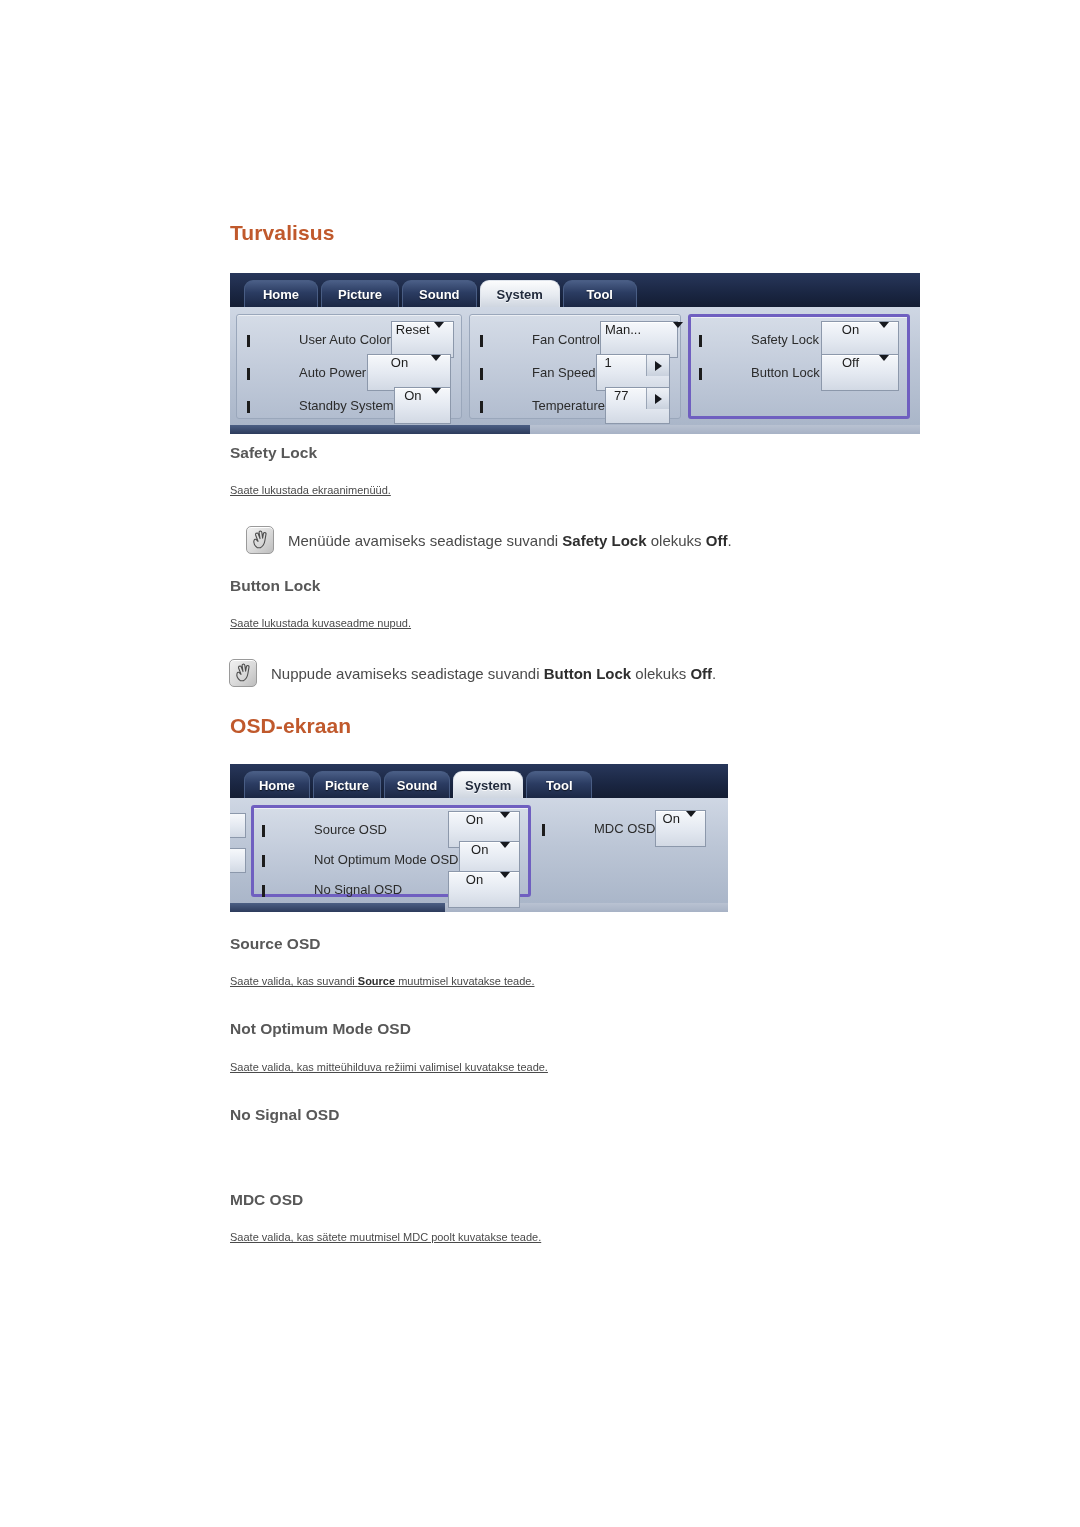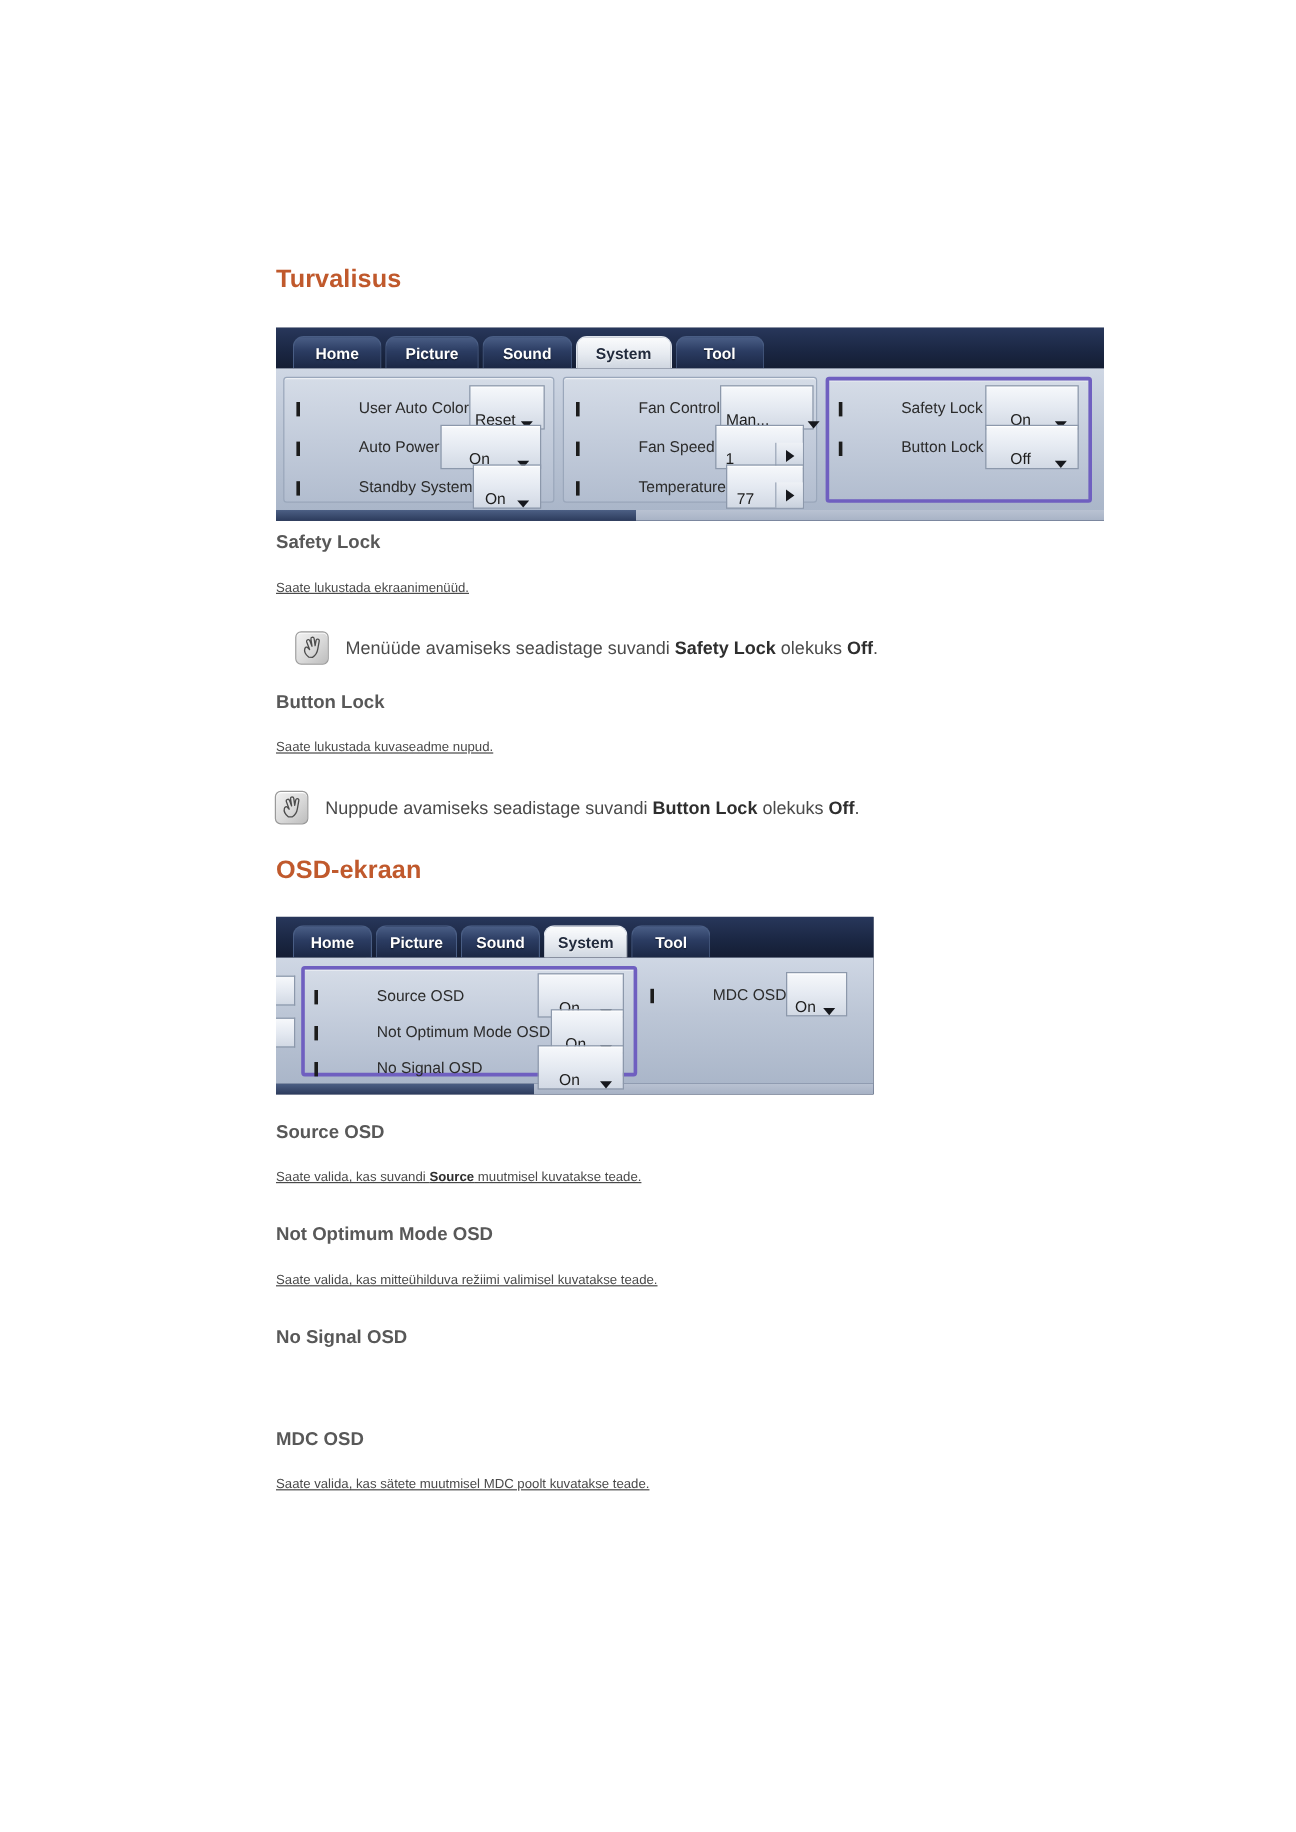--- a/index.html
+++ b/index.html
@@ -162,21 +162,21 @@
     margin-right: 5px;
   }
 
   .osd-ctrl {
     margin-left: auto;
     box-sizing: border-box;
     height: 37px;
     border: 1px solid #8c98ab;
     background: linear-gradient(180deg,#f6f8fb 0%,#e4e9f1 52%,#d2d9e4 100%);
     display: flex;
-    align-items: flex-end;
+    align-items: flex-start;
     position: relative;
     box-shadow: inset 0 1px 0 #ffffff;
   }
   .osd-ctrl .val {
     flex: 1;
     font-size: 13px;
     color: #1d1d1d;
     text-align: center;
     white-space: nowrap;
     padding-left: 4px;

